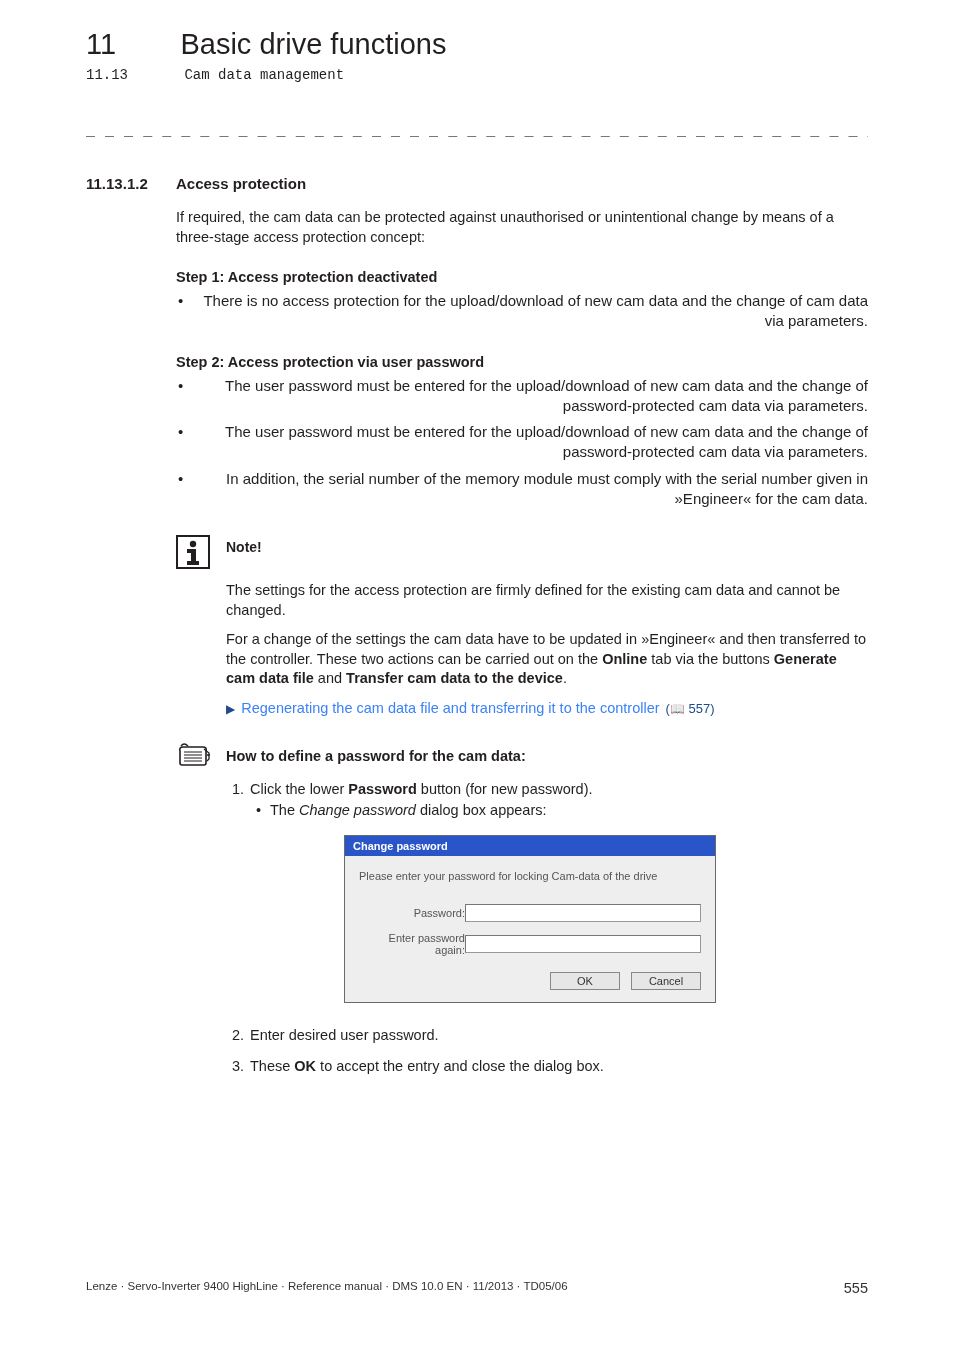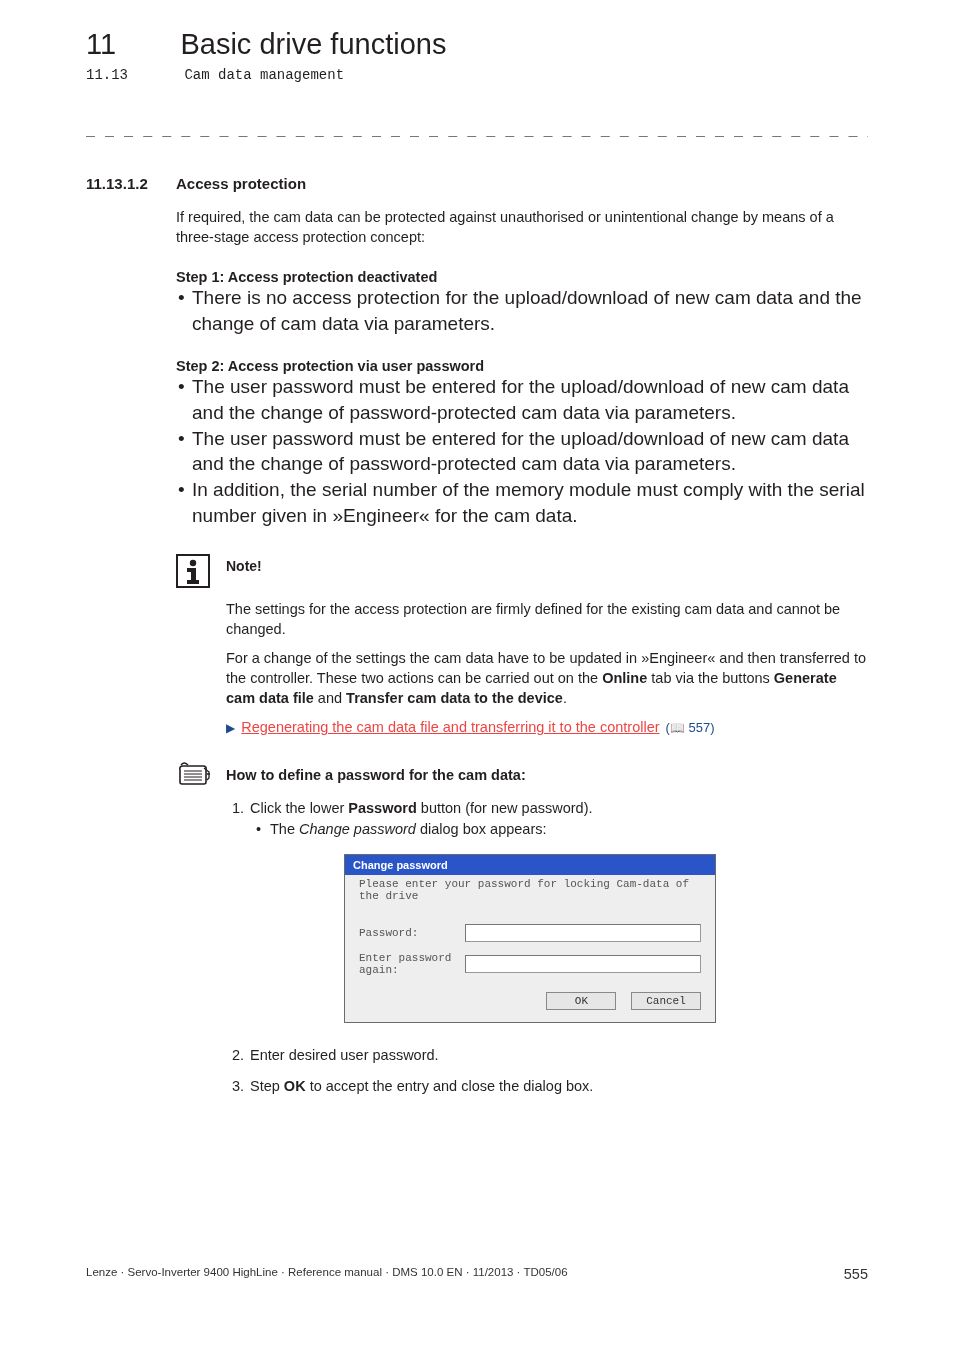--- a/index.html
+++ b/index.html
@@ -62,24 +62,26 @@
       margin-top: 16px;
       font-size: 14.5px;
       line-height: 1.35;
     }
     .step-title {
       margin-top: 22px;
       font-weight: 700;
       font-size: 14.5px;
     }
     .bullet {
+      margin-top: 6px;
       padding-left: 16px;
-      font-size: 19px;
+      font-size: 15px;
       line-height: 1.35;
       position: relative;
+      text-align: right;
     }
     .bullet::before {
       content: "•";
       position: absolute;
       left: 2px;
       top: 0;
     }
     .note-row {
       display: flex;
       align-items: flex-start;
@@ -105,22 +107,21 @@
     .note-body p { margin-bottom: 10px; }
     .link-row {
       margin-top: 4px;
       font-size: 14.5px;
       display: flex;
       align-items: baseline;
       gap: 6px;
     }
     .link-arrow { color: #1e4b8c; font-size: 12px; }
     .link-text {
-      color: #ef4444;
-      text-decoration: underline;
+      color: #3b82f6;
     }
     .link-page {
       color: #1e4b8c;
       font-size: 13px;
     }
     .book-icon { font-size: 12px; color: #1e4b8c; }
     .howto-row {
       display: flex;
       align-items: center;
       gap: 12px;
@@ -171,32 +172,31 @@
     }
     .dialog-titlebar {
       background: #2a55c9;
       color: #fff;
       font-weight: 700;
       font-size: 11px;
       padding: 4px 8px;
     }
     .dialog-body {
       background: #eeeeee;
-      padding: 3px 14px 12px 14px;
+      padding: 14px 14px 12px 14px;
       font-size: 11px;
       color: #555;
-      font-family: Liberation Mono, monospace;
     }
     .dialog-prompt { margin-bottom: 22px; }
     .dialog-field-row {
       display: flex;
       align-items: center;
       margin-bottom: 10px;
     }
-    .dialog-field-label { width: 106px; }
+    .dialog-field-label { width: 106px; text-align: right; }
     .dialog-input {
       flex: 1;
       height: 18px;
       border: 1px solid #999;
       border-top-color: #777;
       border-left-color: #777;
       background: #fff;
     }
     .dialog-buttons {
       text-align: right;
@@ -211,21 +211,21 @@
       text-align: center;
       padding: 2px 0;
       margin-left: 8px;
       color: #333;
     }
     .steps-after {
       margin-top: 22px;
     }
     .footer {
       position: absolute;
-      bottom: 68px;
+      bottom: 54px;
       left: 86px;
       right: 86px;
       display: flex;
       justify-content: space-between;
       font-size: 11.5px;
       color: #333;
     }
     .page-num { font-size: 14.5px; }
   </style>
 </head>
@@ -324,21 +324,21 @@
       </div>
     </div>
 
     <div class="steps-after">
       <div class="ol-row">
         <span class="ol-num">2.</span>
         <span class="ol-text">Enter desired user password.</span>
       </div>
       <div class="ol-row">
         <span class="ol-num">3.</span>
-        <span class="ol-text"><span>Step </span><span class="bold">OK</span><span> to accept the entry and close the dialog box.</span></span>
+        <span class="ol-text"><span>These </span><span class="bold">OK</span><span> to accept the entry and close the dialog box.</span></span>
       </div>
     </div>
 
   </div>
 </div>
 
 <div class="footer">
   <span>Lenze · Servo-Inverter 9400 HighLine · Reference manual · DMS 10.0 EN · 11/2013 · TD05/06</span>
   <span class="page-num">555</span>
 </div>

